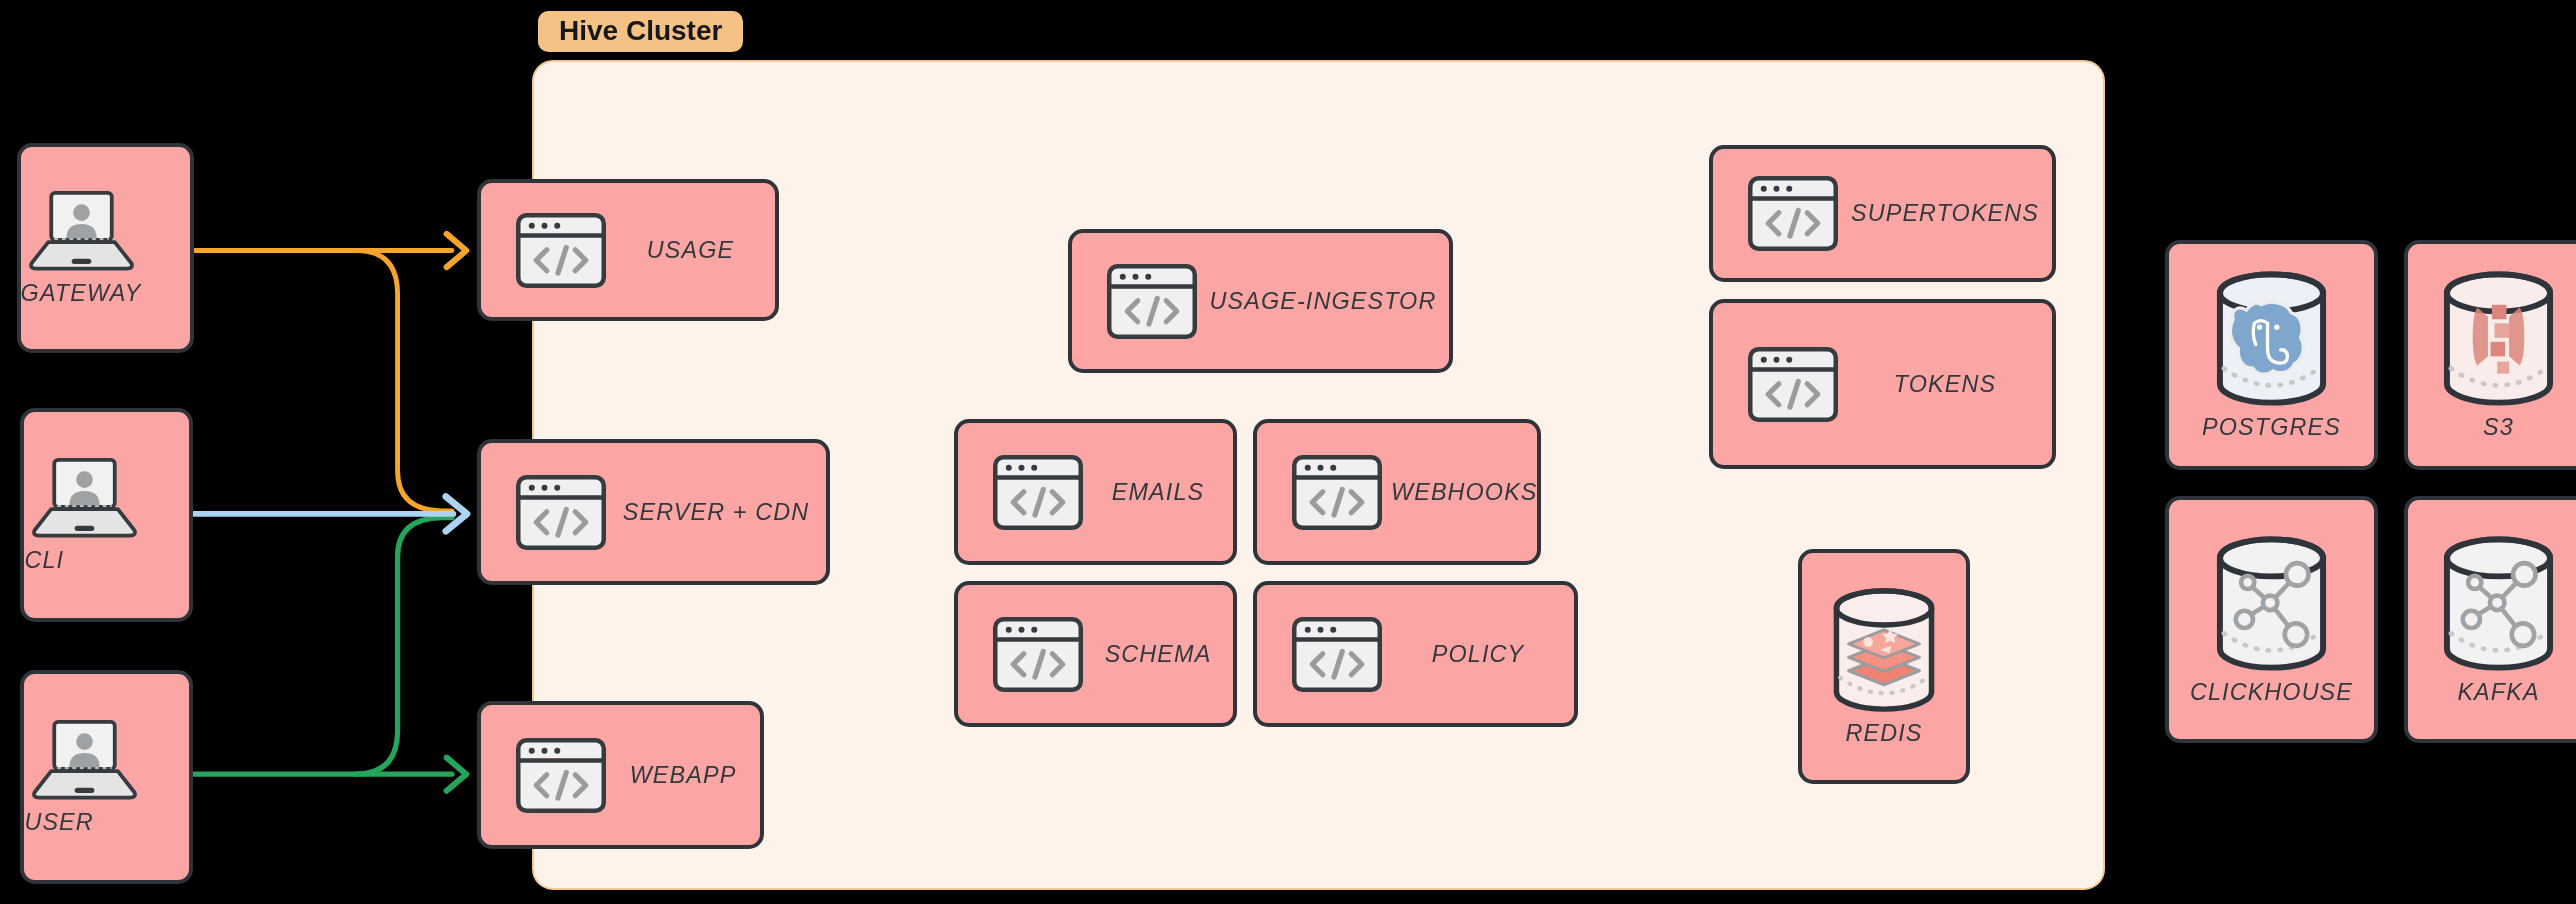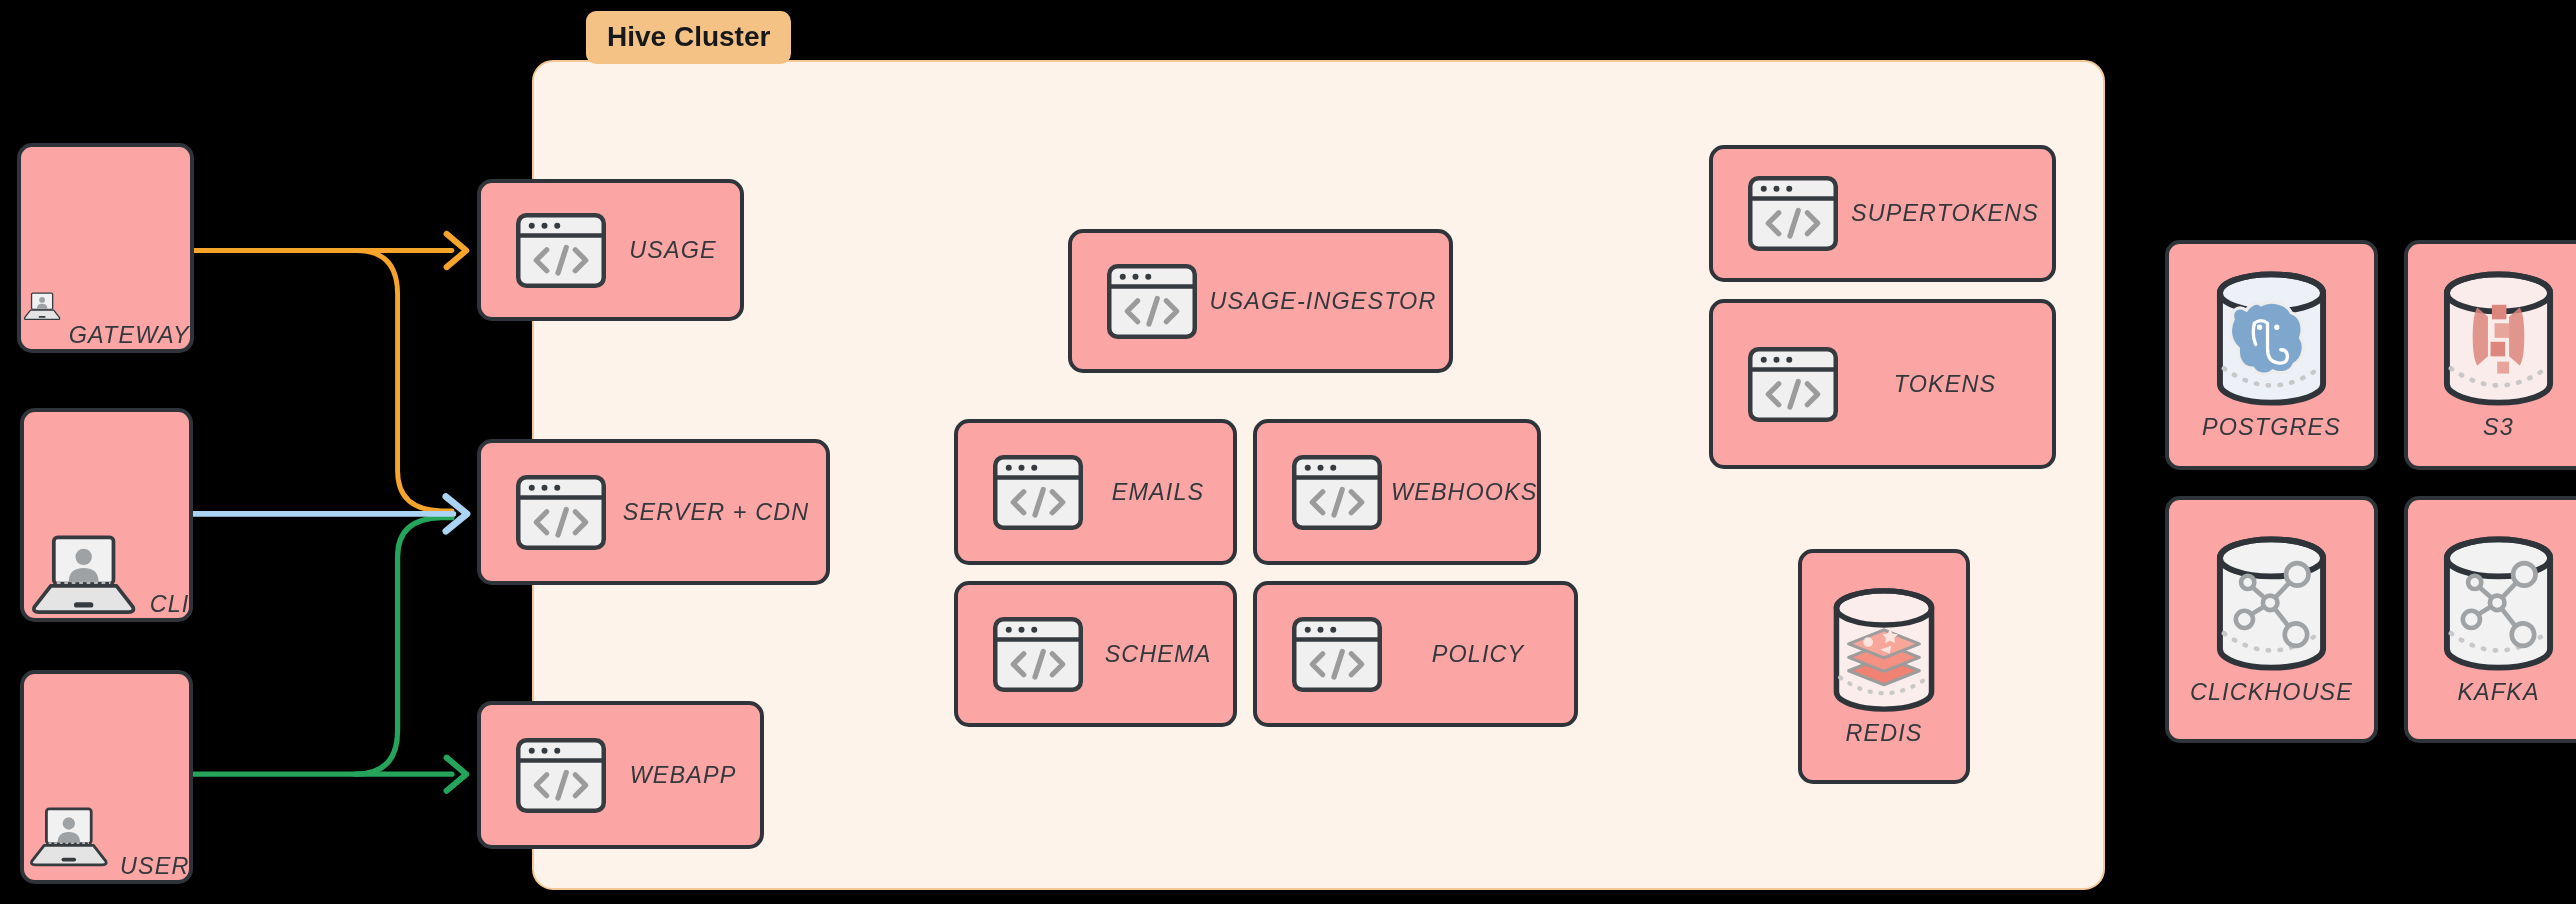--- a/index.html
+++ b/index.html
@@ -3,30 +3,30 @@
 <meta charset="utf-8">
 <style>
   html,body{margin:0;padding:0;background:#000;}
   body{width:2576px;height:904px;position:relative;overflow:hidden;
        font-family:"Liberation Sans", sans-serif;}
   .canvas{position:absolute;inset:0;width:2576px;height:904px;}
 
   
   .cluster-box{position:absolute;left:532px;top:60px;width:1573px;height:830px;
     background:#FDF3EB;border:2.3px solid #F4C793;border-radius:21px;box-sizing:border-box;z-index:0;}
-  .cluster-label{position:absolute;left:538px;top:10.6px;height:53px;padding:0 21px;
+  .cluster-label{position:absolute;left:538px;top:10.6px;height:41px;padding:0 21px;
     background:#F5C286;border-radius:10.6px;display:flex;align-items:center;
-    font-size:28px;font-weight:700;color:#16181B;z-index:3;margin-left:48px;}
+    font-size:28px;font-weight:700;color:#16181B;z-index:3;}
 
   
   .node{position:absolute;box-sizing:border-box;background:#fca5a5;
     border:4.5px solid #2F343A;border-radius:15px;display:flex;z-index:2;}
   .node-label{font-style:italic;font-size:23.4px;color:#33383D;letter-spacing:1.1px;white-space:nowrap;}
 
-  .client-node{flex-direction:row;align-items:flex-end;justify-content:center;gap:6px;}
+  .client-node{flex-direction:column;align-items:flex-start;justify-content:center;gap:6px;}
   .client-node svg.laptop{width:121px;height:85px;}
 
   .service-node{flex-direction:row;align-items:center;padding-left:35px;}
   .service-node svg.browser{width:90px;height:75px;flex:0 0 auto;}
   .service-node .node-label{flex:1;text-align:center;padding:0 9px;}
 
   .db-node{flex-direction:column;align-items:center;justify-content:center;gap:6px;}
   .db-node svg.cyl{width:119px;height:139px;}
   .db-node.small svg.cyl{width:110px;height:128px;}
 
@@ -104,21 +104,21 @@
       </svg>
     <span class="node-label">CLI</span>
   </div>
   <div class="node client-node" style="left:20.4px;top:670px;width:173px;height:214px">
     <svg class="laptop" viewBox="0 0 160 112">
         <use href="#sym-laptop"></use>
       </svg>
     <span class="node-label">USER</span>
   </div>
 
-  <div class="node service-node" style="left:477px;top:179px;width:267px;height:142px">
+  <div class="node service-node" style="left:477px;top:179px;width:302px;height:142px">
     <svg class="browser" viewBox="0 0 120 100">
         <use href="#sym-browser"></use>
       </svg>
     <span class="node-label">USAGE</span>
   </div>
   <div class="node service-node" style="left:477px;top:439px;width:353px;height:146px">
     <svg class="browser" viewBox="0 0 120 100">
         <use href="#sym-browser"></use>
       </svg>
     <span class="node-label">SERVER + CDN</span>

